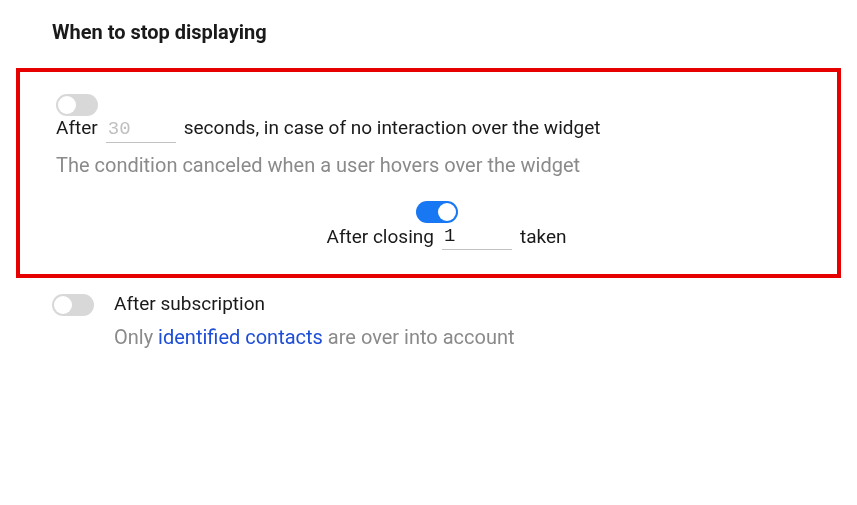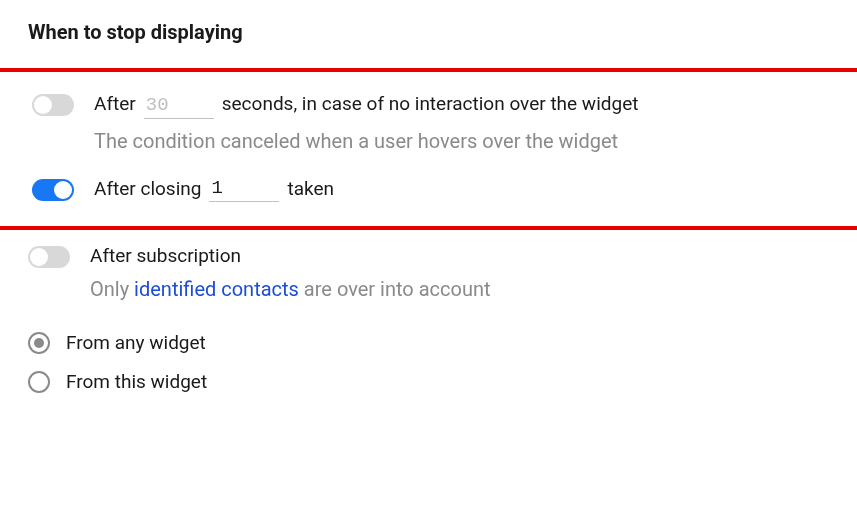--- a/index.html
+++ b/index.html
@@ -6,41 +6,42 @@
   body {
     margin: 0;
     padding: 0;
     font-family: -apple-system, BlinkMacSystemFont, "Segoe UI", Roboto, Arial, sans-serif;
     background: #fff;
     width: 857px;
     height: 505px;
     overflow: hidden;
   }
   .container {
-    padding: 20px 28px;
+    padding: 20px 52px;
   }
   .section-title {
     font-size: 20px;
     font-weight: 700;
     color: #1a1a1a;
     margin: 0 0 24px 0;
   }
   .highlight-box {
     border: 4px solid #e60000;
     padding: 20px 0 24px 0;
     margin: 0 -36px 14px -36px;
   }
   .option-row {
     display: flex;
     align-items: flex-start;
     margin-bottom: 6px;
     padding-left: 36px;
   }
   .highlight-box .option-row {
     padding-left: 36px;
+    flex-direction: column;
   }
   .option-row.second {
     margin-top: 22px;
     margin-bottom: 0;
     align-items: center;
   }
   .toggle {
     width: 42px;
     height: 22px;
     border-radius: 11px;
@@ -187,24 +188,14 @@
     <div class="option-content">
       <div class="option-line">
         <span>After subscription</span>
       </div>
       <div class="option-help">
         <span>Only </span><span class="link">identified contacts</span><span> are over into account</span>
       </div>
     </div>
   </div>
 
-  <div class="radio-group">
-    <div class="radio-row">
-      <div class="radio selected"></div>
-      <span class="radio-label">From any widget</span>
-    </div>
-    <div class="radio-row">
-      <div class="radio"></div>
-      <span class="radio-label">From this widget</span>
-    </div>
-  </div>
 
 </div>
 
 </body></html>

